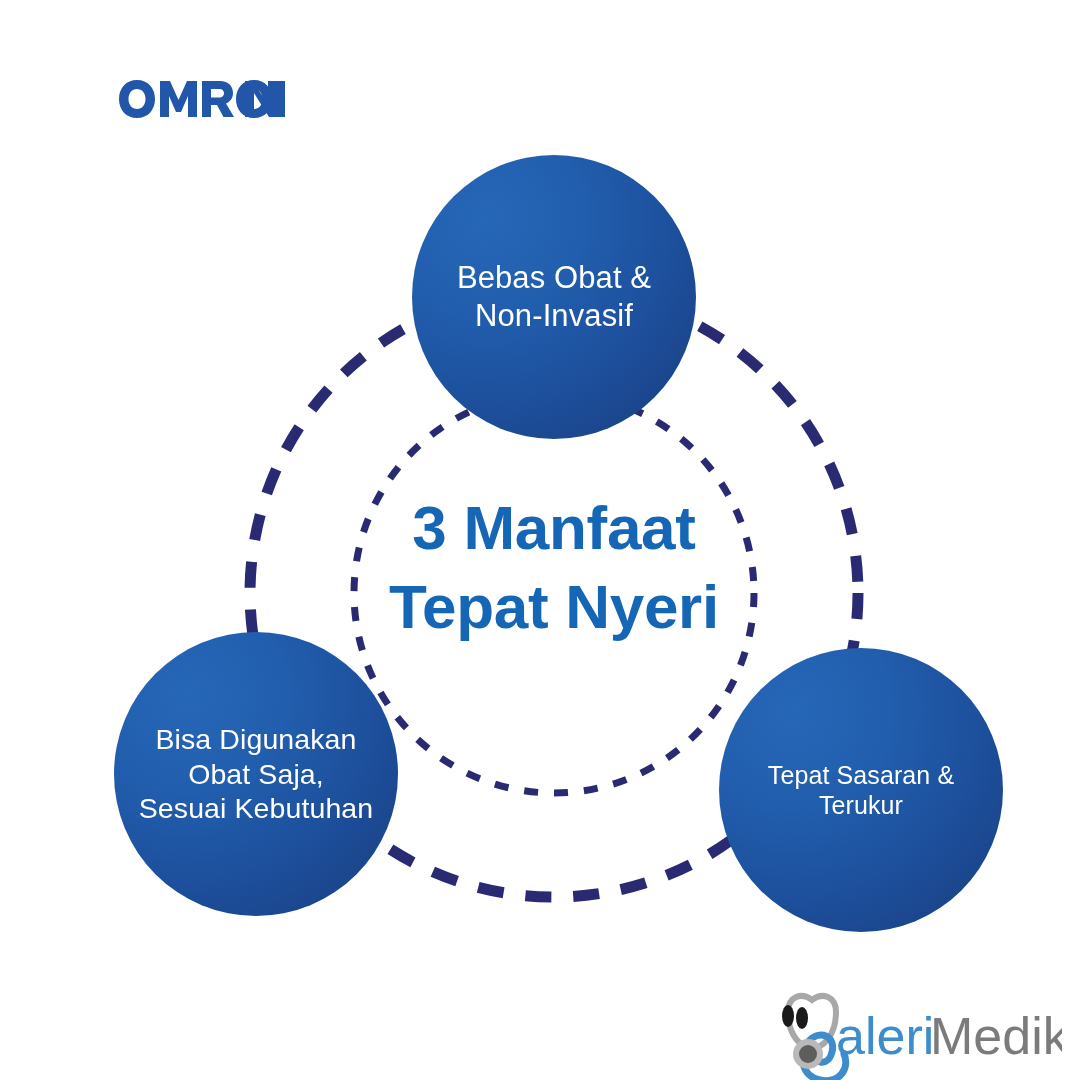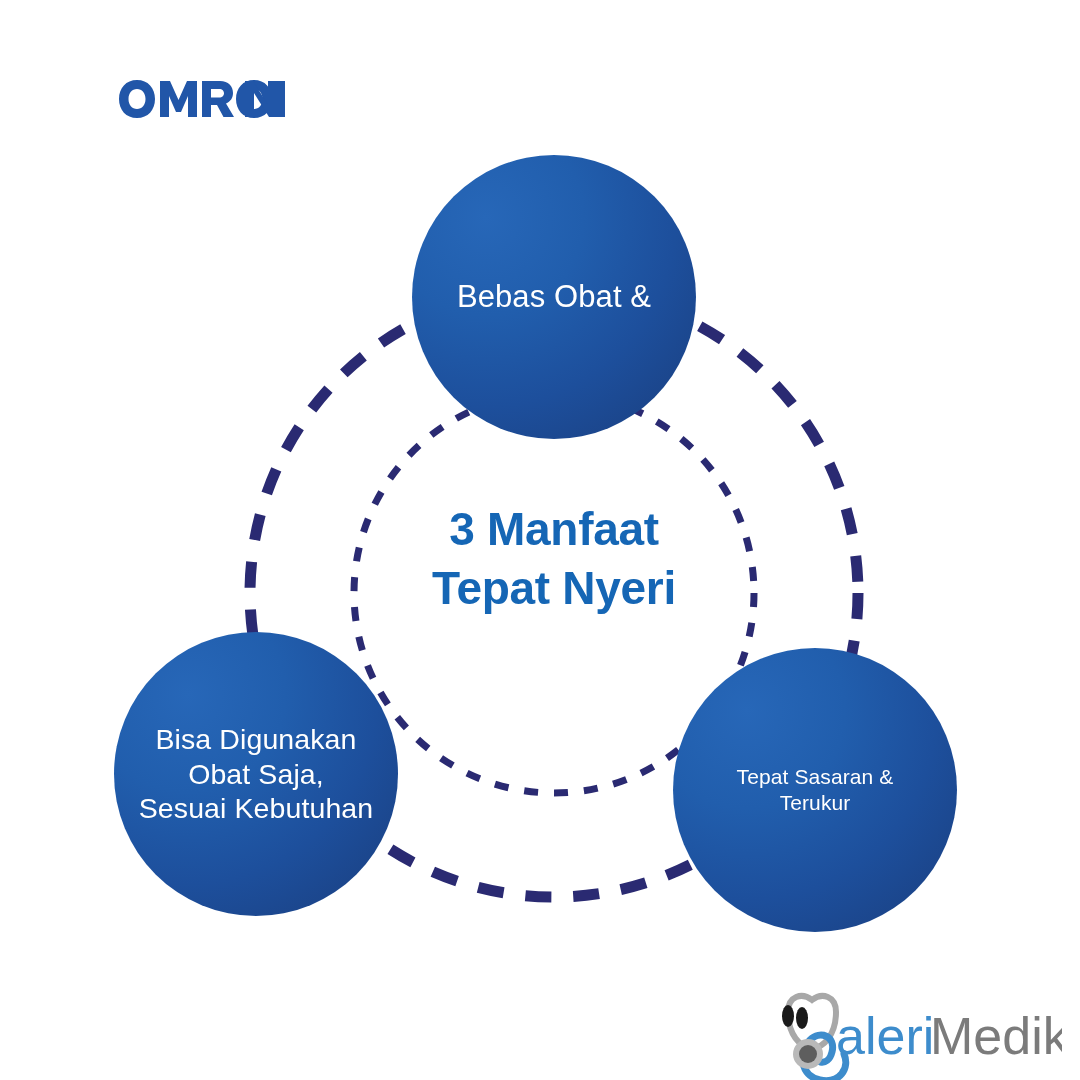--- a/index.html
+++ b/index.html
@@ -71,38 +71,38 @@
   }
   #bubble-left {
     left: 100px;
     top: 632px;
     width: 284px;
     height: 284px;
     font-size: 28.5px;
     background: radial-gradient(circle at 26% 22%, #2767b8 0%, #215ead 32%, #1d4f9c 62%, #1b4489 85%, #1a3f80 100%);
   }
   #bubble-right {
-    left: 659px;
+    left: 705px;
     top: 648px;
     width: 284px;
     height: 284px;
-    font-size: 21px;
+    font-size: 25px;
     background: radial-gradient(circle at 26% 22%, #2767b8 0%, #215ead 32%, #1d4f9c 62%, #1b4489 85%, #1a3f80 100%);
   }
 
   
   #center-title {
     position: absolute;
     left: 355px;
-    top: 500px;
+    top: 488px;
     width: 370px;
     text-align: center;
     color: #1566b5;
     font-weight: bold;
-    font-size: 46px;
+    font-size: 62px;
     line-height: 1.28;
     letter-spacing: -0.3px;
   }
   #center-title .tl { display: block; white-space: nowrap; }
 
   
   #galeri-logo {
     position: absolute;
     left: 752px;
     top: 990px;
@@ -140,20 +140,21 @@
   <svg id="rings" viewBox="0 0 1080 1080">
 
     <circle cx="540" cy="593" r="304" fill="none" stroke="#2a2a72" stroke-width="11" stroke-dasharray="26 22" stroke-linecap="butt"></circle>
 
     <circle cx="540" cy="593" r="200" fill="none" stroke="#2a2a72" stroke-width="7" stroke-dasharray="14 16" stroke-linecap="butt"></circle>
   </svg>
 
   <div class="bubble" id="bubble-top">
     <span class="btext">
       <span>Bebas Obat &amp;</span><br>
+      <span>Non-Invasif</span>
     </span>
   </div>
 
   <div class="bubble" id="bubble-left">
     <span class="btext">
       <span>Bisa Digunakan</span><br>
       <span>Obat Saja,</span><br>
       <span>Sesuai Kebutuhan</span>
     </span>
   </div>

